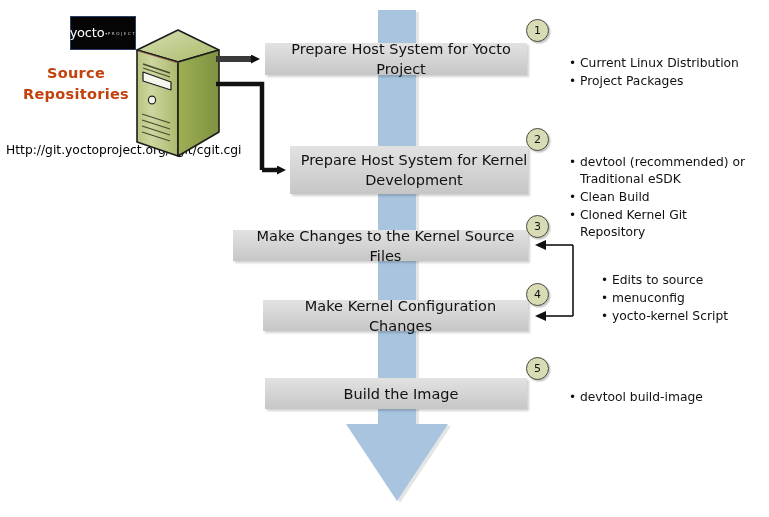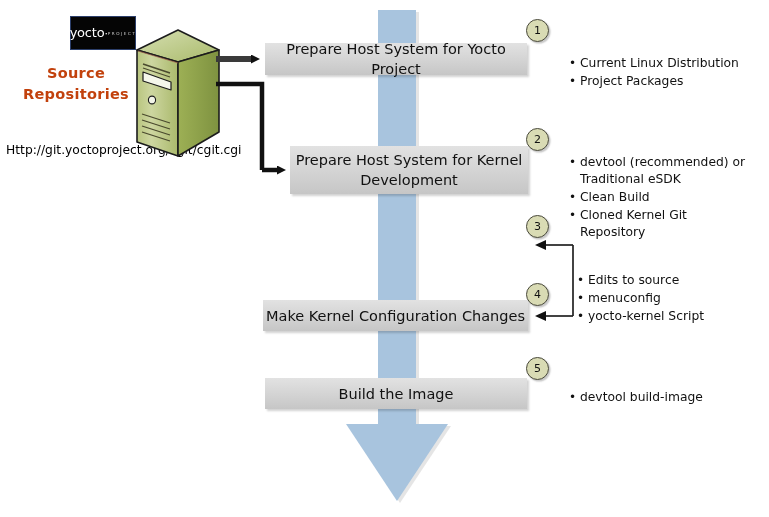--- a/index.html
+++ b/index.html
@@ -89,20 +89,21 @@
     border: none;
     box-shadow: 2px 2px 2px rgba(0,0,0,0.18);
     display: flex;
     align-items: center;
     justify-content: center;
     text-align: center;
     font-size: 14.5px;
     line-height: 20px;
     color: #111111;
     box-sizing: border-box;
+    padding-left: 10px;
   }
   #box-1 { left: 265px; top: 43px;  width: 262px; height: 32px; }
   #box-2 { left: 290px; top: 146px; width: 238px; height: 48px; }
   #box-3 { left: 233px; top: 230px; width: 295px; height: 31px; }
   #box-4 { left: 263px; top: 300px; width: 265px; height: 31px; }
   #box-5 { left: 265px; top: 378px; width: 262px; height: 31px; }
 
   
   .step-circle {
     position: absolute;
@@ -146,21 +147,21 @@
     position: absolute;
     left: -11px;
     top: 0;
     font-size: 12px;
     color: #111111;
   }
   .notes li .ital { font-style: italic; }
 
   #notes-1 { left: 551px; top: 39px;  width: 215px; }
   #notes-2 { left: 551px; top: 138px; width: 215px; }
-  #notes-3 { left: 559px; top: 256px; width: 185px; }
+  #notes-3 { left: 583px; top: 256px; width: 185px; }
   #notes-5 { left: 551px; top: 373px; width: 215px; }
 
   
   #connectors {
     position: absolute;
     left: 0; top: 0;
     width: 769px; height: 517px;
     pointer-events: none;
   }
 </style>
@@ -247,20 +248,23 @@
     <line x1="573" y1="245" x2="545" y2="245" stroke="#222222" stroke-width="1.7" marker-end="url(#arrowBlackThin)"></line>
     <line x1="573" y1="316" x2="545" y2="316" stroke="#222222" stroke-width="1.7" marker-end="url(#arrowBlackThin)"></line>
   </svg>
 
   <div id="box-1" class="pbox">
     <span>Prepare Host System for Yocto Project</span>
   </div>
   <div id="box-2" class="pbox">
     <span>Prepare Host System for Kernel Development</span>
   </div>
+  <div id="box-3" class="pbox">
+    <span>Make Changes to the Kernel Source Files</span>
+  </div>
   <div id="box-4" class="pbox">
     <span>Make Kernel Configuration Changes</span>
   </div>
   <div id="box-5" class="pbox">
     <span>Build the Image</span>
   </div>
 
   <div id="step-1" class="step-circle">
     <span>1</span>
   </div>

